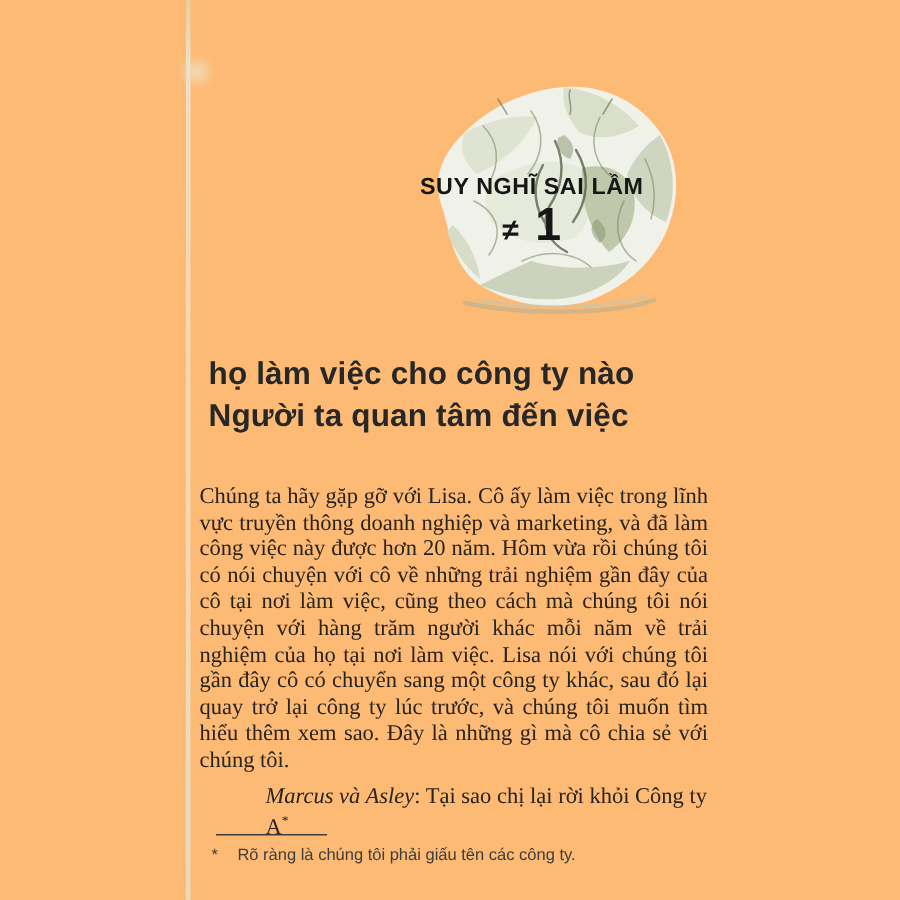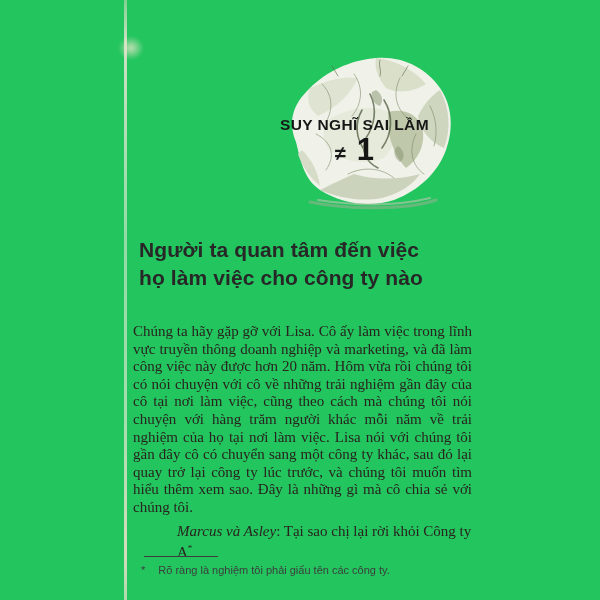--- a/index.html
+++ b/index.html
@@ -1,21 +1,21 @@
 <!DOCTYPE html>
 <html lang="vi"><head>
 <meta charset="utf-8">
 <style>
   html,body{margin:0;padding:0;}
   body{
     width:600px;height:600px;position:relative;overflow:hidden;
     background:#ffffff;
     font-family:"Liberation Serif", serif;
   }
-  .page{position:absolute;inset:0;background:#22c55e;}
+  .page{position:absolute;inset:0;background:#fdba74;}
 
   
   .edge-line{
     position:absolute;left:124px;top:0;width:3px;height:600px;
     background:linear-gradient(to bottom,
       rgba(226,220,196,0.50) 0%,
       rgba(235,230,212,0.85) 7%,
       rgba(240,237,226,0.55) 40%,
       rgba(238,234,218,0.65) 70%,
       rgba(228,222,198,0.92) 92%,
@@ -129,28 +129,28 @@
     <div class="ball-label">
       <div class="ball-title">SUY NGHĨ SAI LẦM</div>
       <div class="ball-number-row">
         <span class="neq">≠</span>
         <span class="num">1</span>
       </div>
     </div>
   </div>
 
   <h1 class="heading">
+    <span>họ làm việc cho công ty nào</span>
     <span>Người ta quan tâm đến việc</span>
-    <span>họ làm việc cho công ty nào</span>
   </h1>
 
   <p class="body-par">Chúng ta hãy gặp gỡ với Lisa. Cô ấy làm việc trong lĩnh vực truyền thông doanh nghiệp và marketing, và đã làm công việc này được hơn 20 năm. Hôm vừa rồi chúng tôi có nói chuyện với cô về những trải nghiệm gần đây của cô tại nơi làm việc, cũng theo cách mà chúng tôi nói chuyện với hàng trăm người khác mỗi năm về trải nghiệm của họ tại nơi làm việc. Lisa nói với chúng tôi gần đây cô có chuyển sang một công ty khác, sau đó lại quay trở lại công ty lúc trước, và chúng tôi muốn tìm hiểu thêm xem sao. Đây là những gì mà cô chia sẻ với chúng tôi.</p>
 
   <p class="dialogue"><em>Marcus và Asley</em><span>: </span><span>Tại sao chị lại rời khỏi Công ty A</span><sup>*</sup><br>
   </p>
 
   <div class="footnote-rule"></div>
   <div class="footnote">
     <span class="marker">*</span>
-    <span>Rõ ràng là nghiệm tôi phải giấu tên các công ty.</span>
+    <span>Rõ ràng là chúng tôi phải giấu tên các công ty.</span>
   </div>
 
 </div>
 
 </body></html>

